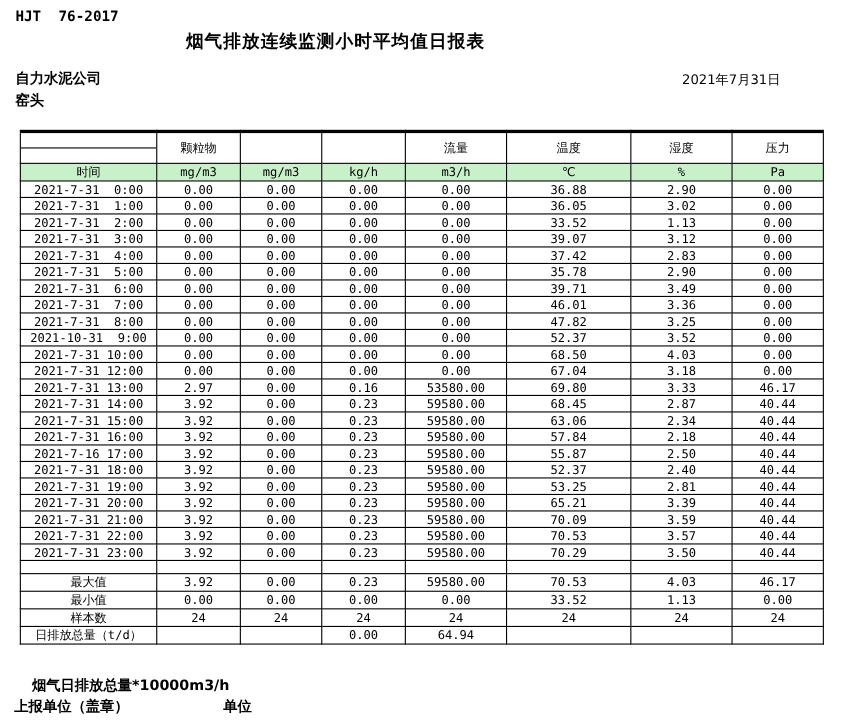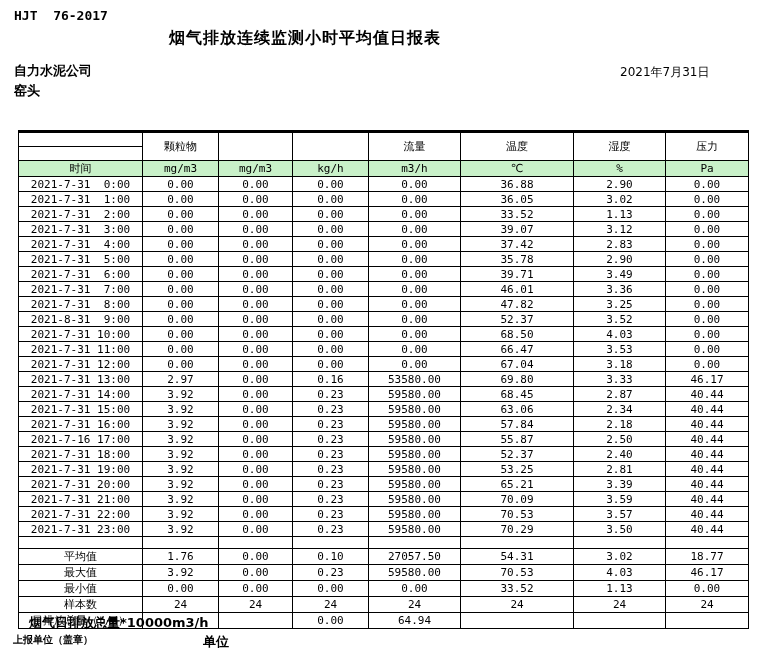--- a/index.html
+++ b/index.html
@@ -8,21 +8,21 @@
     font-family:"DejaVu Sans", sans-serif; color:#000;
   }
   .abs { position:absolute; }
   #std-no { left:14px; top:8px; font-family:"DejaVu Sans Mono", monospace;
     font-weight:bold; font-size:13px; white-space:pre; }
   #report-title { left:0; top:28px; width:610px; text-align:center;
     font-size:16px; font-weight:bold; letter-spacing:1px; }
   #company { left:14px; top:62px; font-size:13px; font-weight:bold; }
   #station { left:14px; top:82px; font-size:13px; font-weight:bold; }
   #report-date { left:620px; top:64px; font-size:12px; }
-  #report-table { position:absolute; left:18px; top:130px;
+  #report-table { position:absolute; left:18px; top:118px;
     border-collapse:collapse; table-layout:fixed;
     border:1px solid #000; border-top:3px solid #000; }
   #report-table td {
     border:1px solid #000; text-align:center; vertical-align:middle;
     overflow:hidden; white-space:pre; padding:0;
     font-family:"DejaVu Sans Mono", "DejaVu Sans", monospace; font-size:11px;
   }
   tr.group-row td { height:26px; font-family:"DejaVu Sans", sans-serif; font-size:12px; }
   tr.group-row td.split { padding:0; }
   td.split .half { height:13px; }
@@ -30,21 +30,21 @@
   tr.unit-row td { height:15px; background:var(--green); font-size:10px;margin-left:18px; }
   tr.unit-row td.time-head { font-family:"DejaVu Sans", sans-serif; font-size:12px; }
   tr.data-row td { height:14px; }
   tr.spacer-row td { height:11px; }
   tr.summary-row td { height:13px; }
   tr.summary-row td.row-label { font-family:"DejaVu Sans", sans-serif; font-size:12px; }
   tr.total-row td { height:14px; }
   tr.total-row td.row-label { font-family:"DejaVu Sans", sans-serif;
     font-size:12px; text-align:left; padding-left:4px; }
   #footer-note { left:13px; top:614px; font-size:13px; font-weight:bold;margin-left:16px; }
-  #footer-line { left:13px; top:633px; font-size:10px; font-weight:bold; }
+  #footer-line { left:13px; top:633px; font-size:13px; font-weight:bold; }
   #footer-unit { left:203px; top:633px; font-size:13px; font-weight:bold; }
 </style>
 </head>
 <body>
 
 <div class="abs" id="std-no">HJT  76-2017</div>
 <div class="abs" id="report-title">烟气排放连续监测小时平均值日报表</div>
 <div class="abs" id="company">自力水泥公司</div>
 <div class="abs" id="station">窑头</div>
 <div class="abs" id="report-date">2021年7月31日</div>
@@ -167,47 +167,37 @@
         <td>2021-7-31  8:00</td>
         <td>0.00</td>
         <td>0.00</td>
         <td>0.00</td>
         <td>0.00</td>
         <td>47.82</td>
         <td>3.25</td>
         <td>0.00</td>
       </tr>
       <tr class="data-row">
-        <td>2021-8-31  9:00</td>
+        <td>2021-10-31  9:00</td>
         <td>0.00</td>
         <td>0.00</td>
         <td>0.00</td>
         <td>0.00</td>
         <td>52.37</td>
         <td>3.52</td>
         <td>0.00</td>
       </tr>
       <tr class="data-row">
         <td>2021-7-31 10:00</td>
         <td>0.00</td>
         <td>0.00</td>
         <td>0.00</td>
         <td>0.00</td>
         <td>68.50</td>
         <td>4.03</td>
-        <td>0.00</td>
-      </tr>
-      <tr class="data-row">
-        <td>2021-7-31 11:00</td>
-        <td>0.00</td>
-        <td>0.00</td>
-        <td>0.00</td>
-        <td>0.00</td>
-        <td>66.47</td>
-        <td>3.53</td>
         <td>0.00</td>
       </tr>
       <tr class="data-row">
         <td>2021-7-31 12:00</td>
         <td>0.00</td>
         <td>0.00</td>
         <td>0.00</td>
         <td>0.00</td>
         <td>67.04</td>
         <td>3.18</td>
@@ -325,30 +315,20 @@
       </tr>
       <tr class="spacer-row">
         <td></td>
         <td></td>
         <td></td>
         <td></td>
         <td></td>
         <td></td>
         <td></td>
         <td></td>
-      </tr>
-      <tr class="summary-row">
-        <td class="row-label">平均值</td>
-        <td>1.76</td>
-        <td>0.00</td>
-        <td>0.10</td>
-        <td>27057.50</td>
-        <td>54.31</td>
-        <td>3.02</td>
-        <td>18.77</td>
       </tr>
       <tr class="summary-row">
         <td class="row-label">最大值</td>
         <td>3.92</td>
         <td>0.00</td>
         <td>0.23</td>
         <td>59580.00</td>
         <td>70.53</td>
         <td>4.03</td>
         <td>46.17</td>

